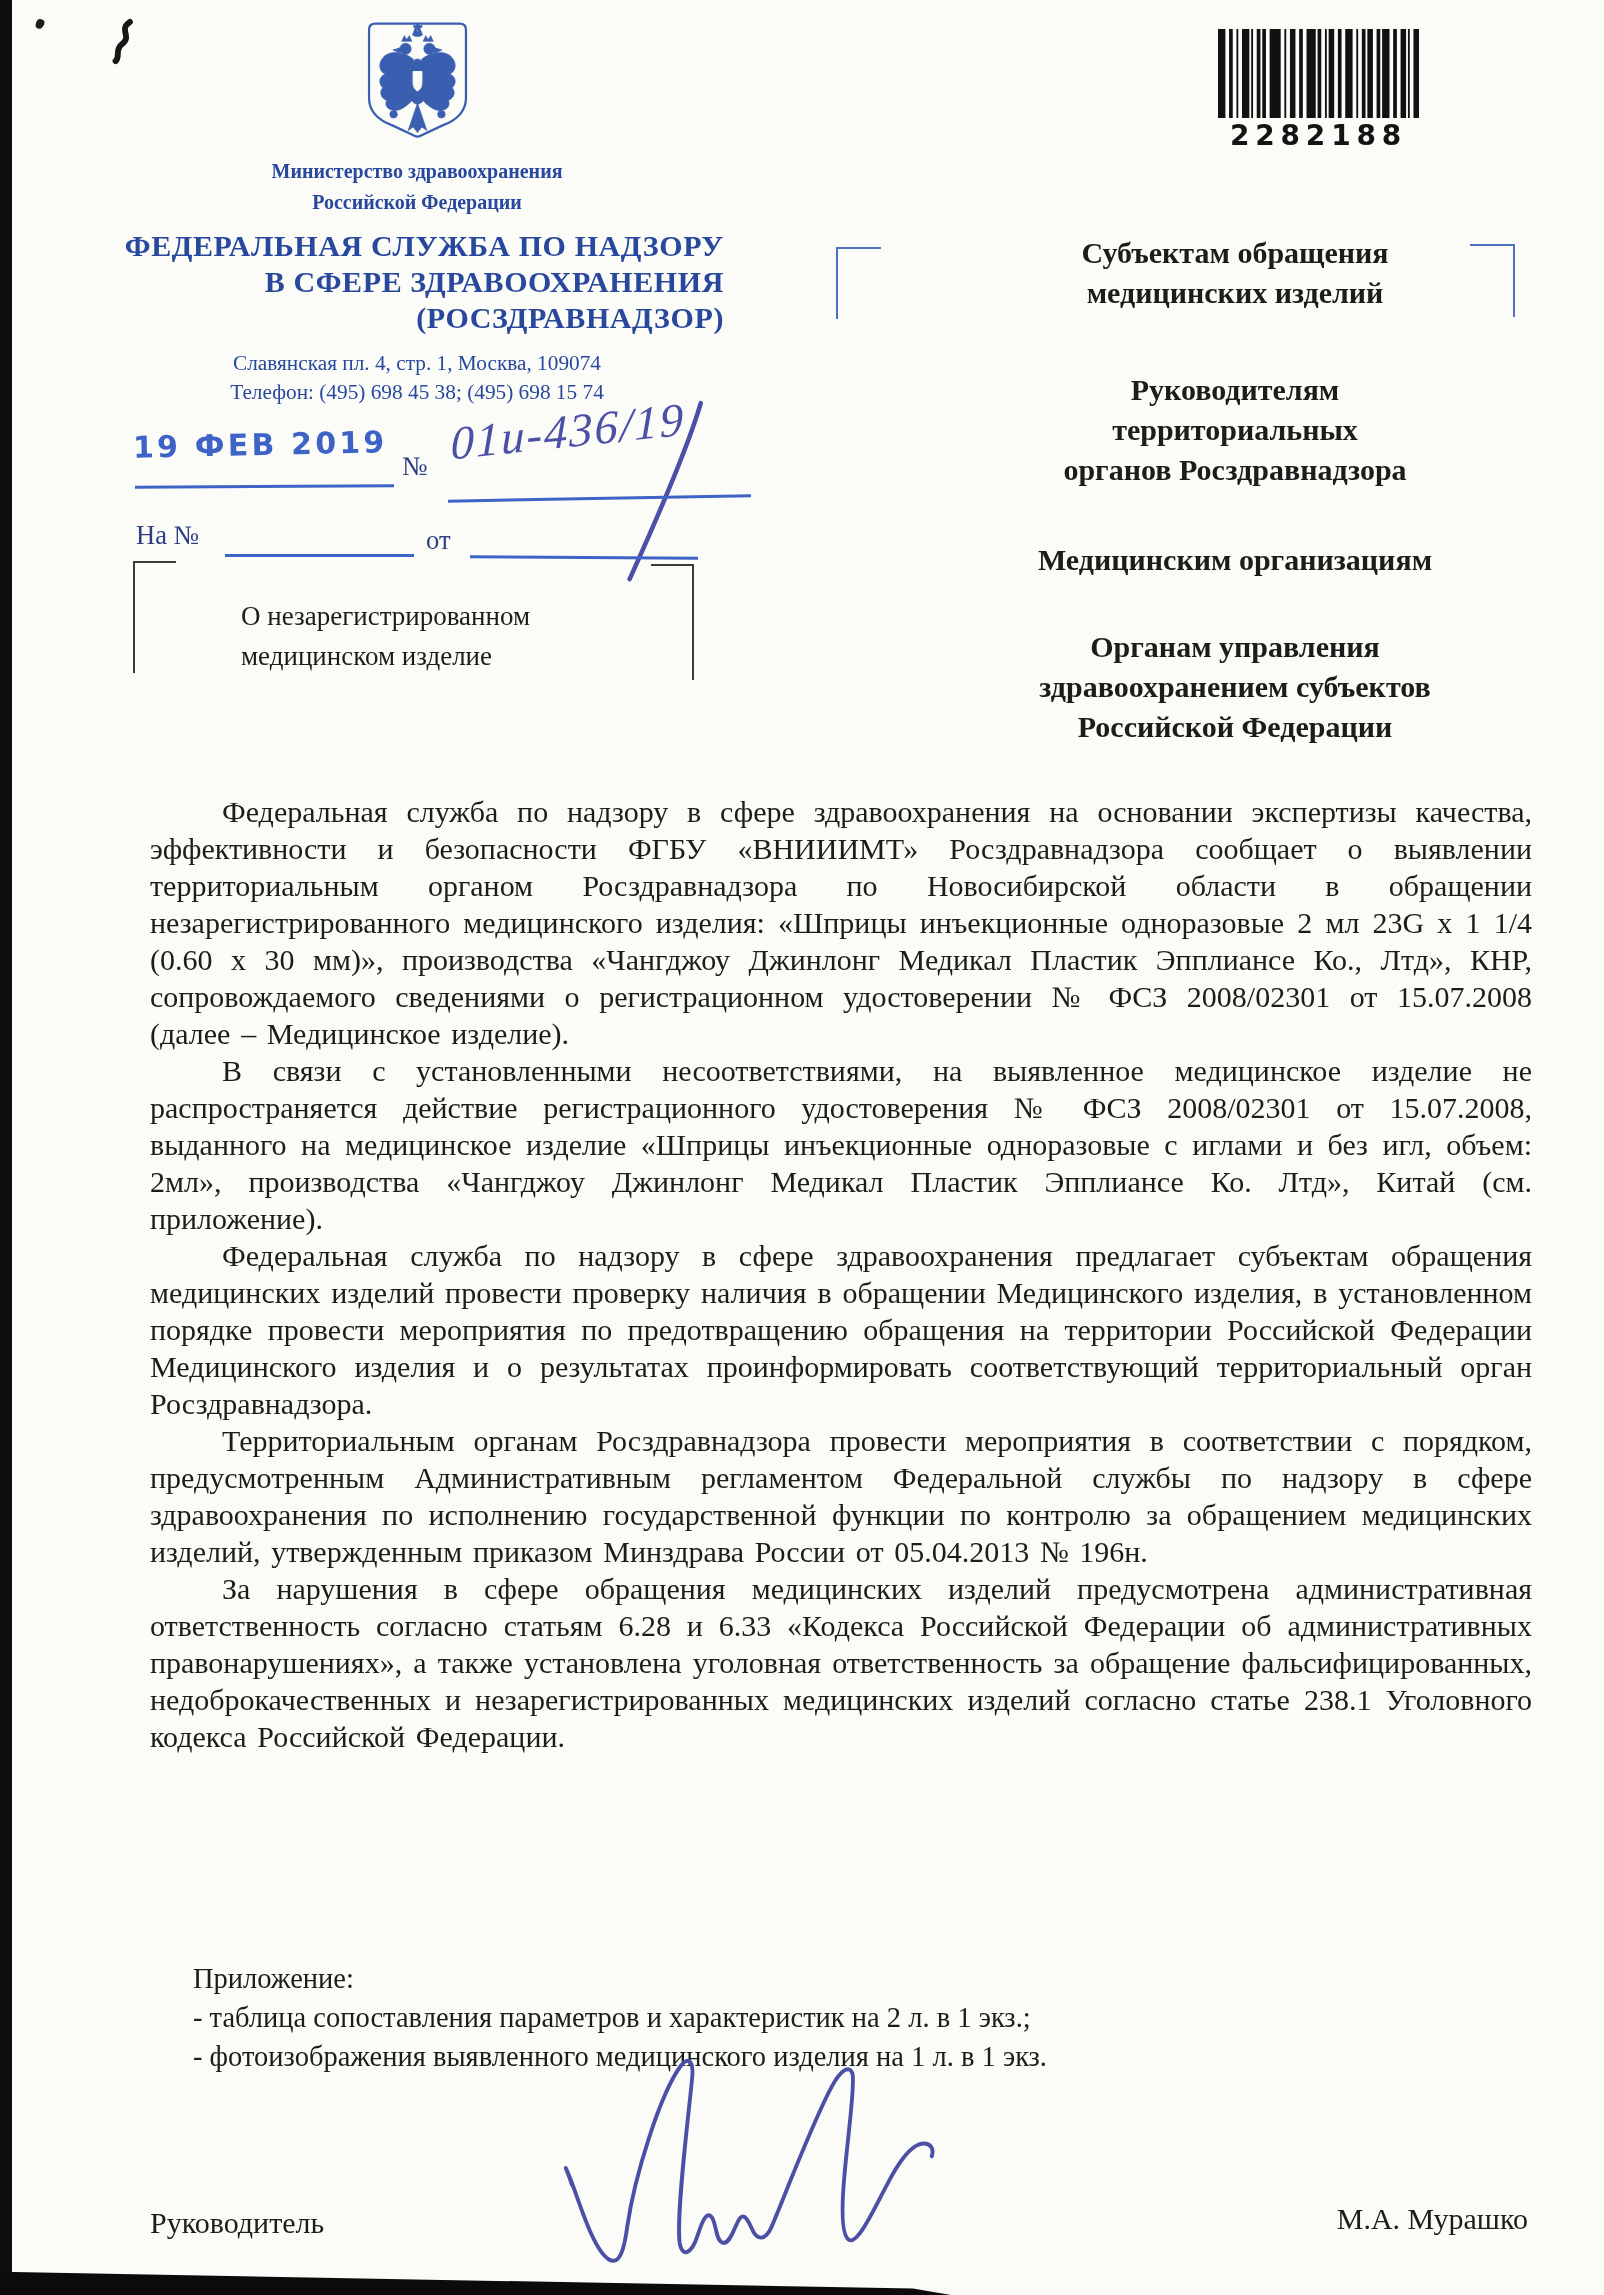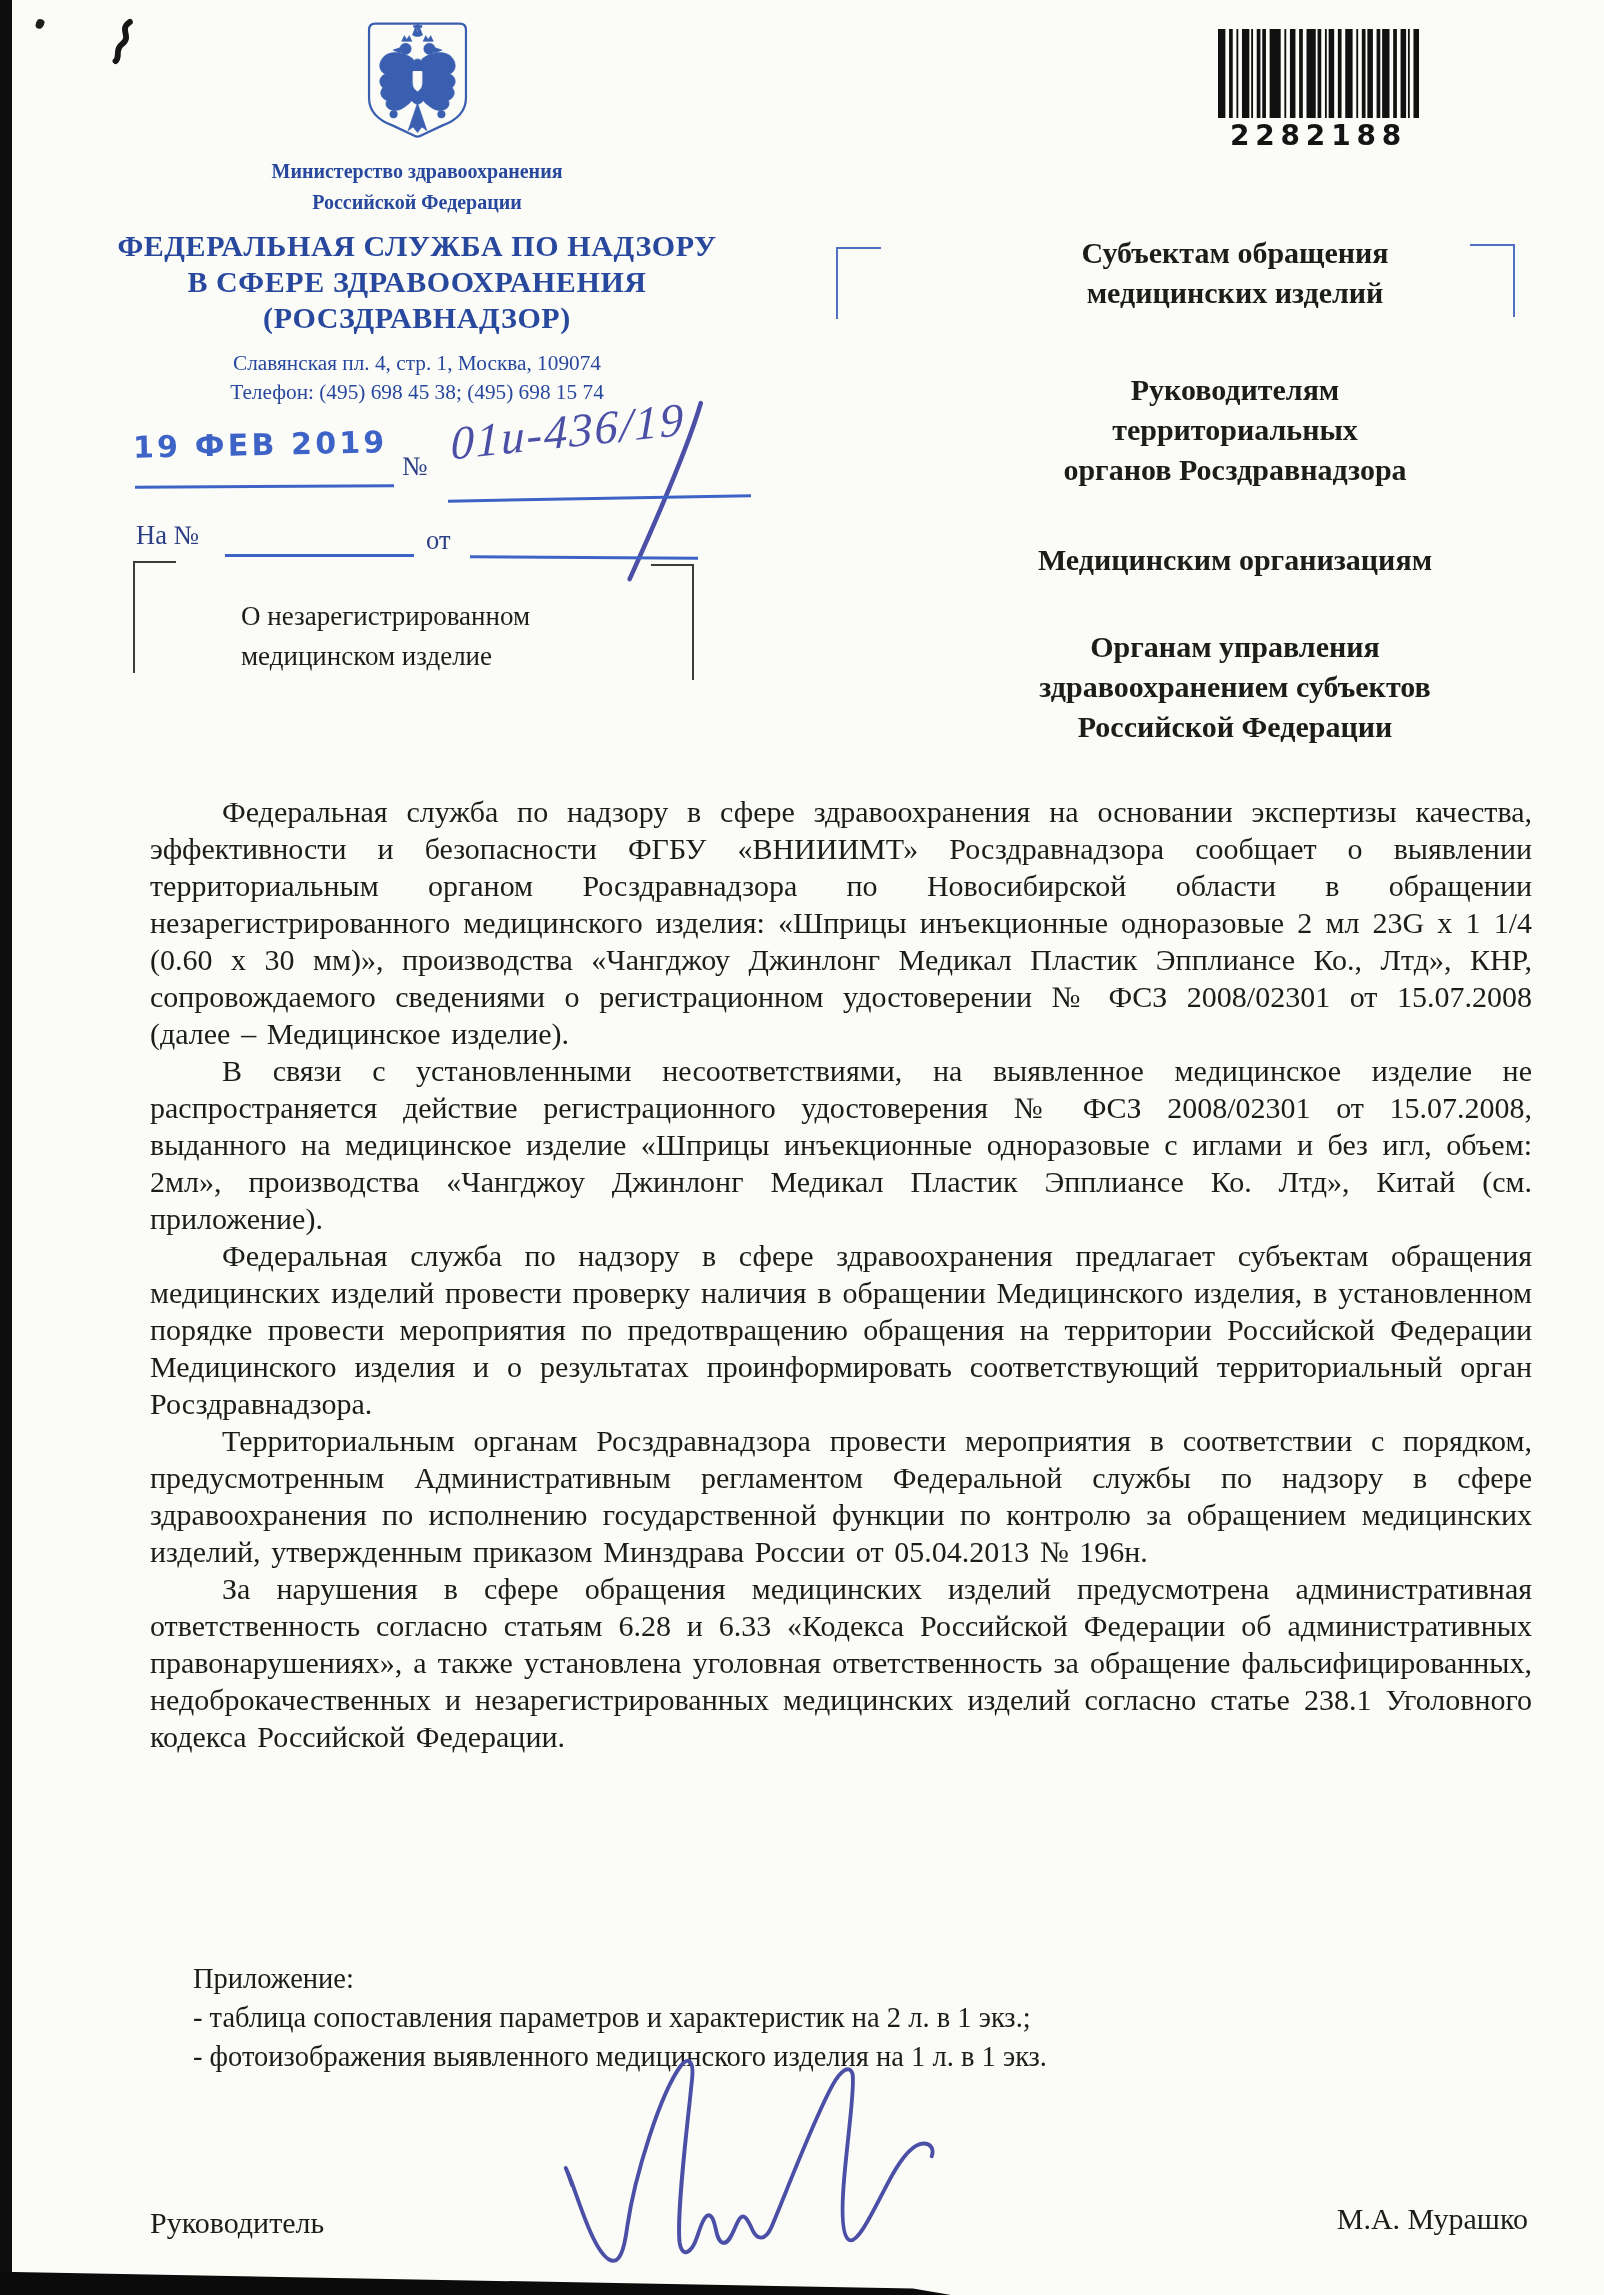--- a/index.html
+++ b/index.html
@@ -25,21 +25,21 @@
   .edge-left{position:absolute;left:0;top:0;width:12.3px;height:100%;background:#0e0e0e;}
   .bottom-bar{position:absolute;left:0;bottom:0;width:951px;height:27px;background:#0b0b0b;
     clip-path:polygon(0 14%,96% 76%,100% 100%,0 100%);}
   .speck-dot{position:absolute;left:36px;top:19.4px;width:7.8px;height:9.7px;background:#1d1d1d;border-radius:50% 40% 60% 50%;transform:rotate(20deg);}
   .speck-squiggle{position:absolute;left:109px;top:18px;width:30px;height:47px;}
 
   
   .letterhead{position:absolute;left:110px;top:18px;width:614px;text-align:center;}
   .emblem{width:107px;height:124px;display:block;margin:0 auto;}
   .ministry{margin-top:14px;font-size:20px;line-height:31px;font-weight:700;color:var(--header_blue);white-space:pre-line;}
-  .service{margin-top:10.3px;font-size:30px;line-height:36px;font-weight:700;color:var(--header_blue);letter-spacing:0.6px;white-space:pre-line;}
+  .service{margin-top:10.3px;font-size:30px;line-height:36px;font-weight:700;color:var(--header_blue);letter-spacing:0.6px;white-space:pre-line;text-align:right;}
   .addr{margin-top:13px;font-size:21.3px;line-height:29px;color:var(--header_blue);white-space:pre-line;}
 
   
   .barcode-wrap{position:absolute;left:1215px;top:29px;width:207px;text-align:center;}
   .barcode-svg{width:201px;height:89px;display:block;margin:0 auto;}
   .barcode-number{margin-top:1.3px;font-family:"DejaVu Sans",sans-serif;font-weight:700;font-size:28px;letter-spacing:5.8px;color:#141414;}
 
   
   .stamp{position:absolute;left:133px;top:427px;font-family:"DejaVu Sans",sans-serif;font-weight:700;
     font-size:30px;letter-spacing:3.2px;color:var(--stamp_blue);transform:rotate(-1.2deg);}

